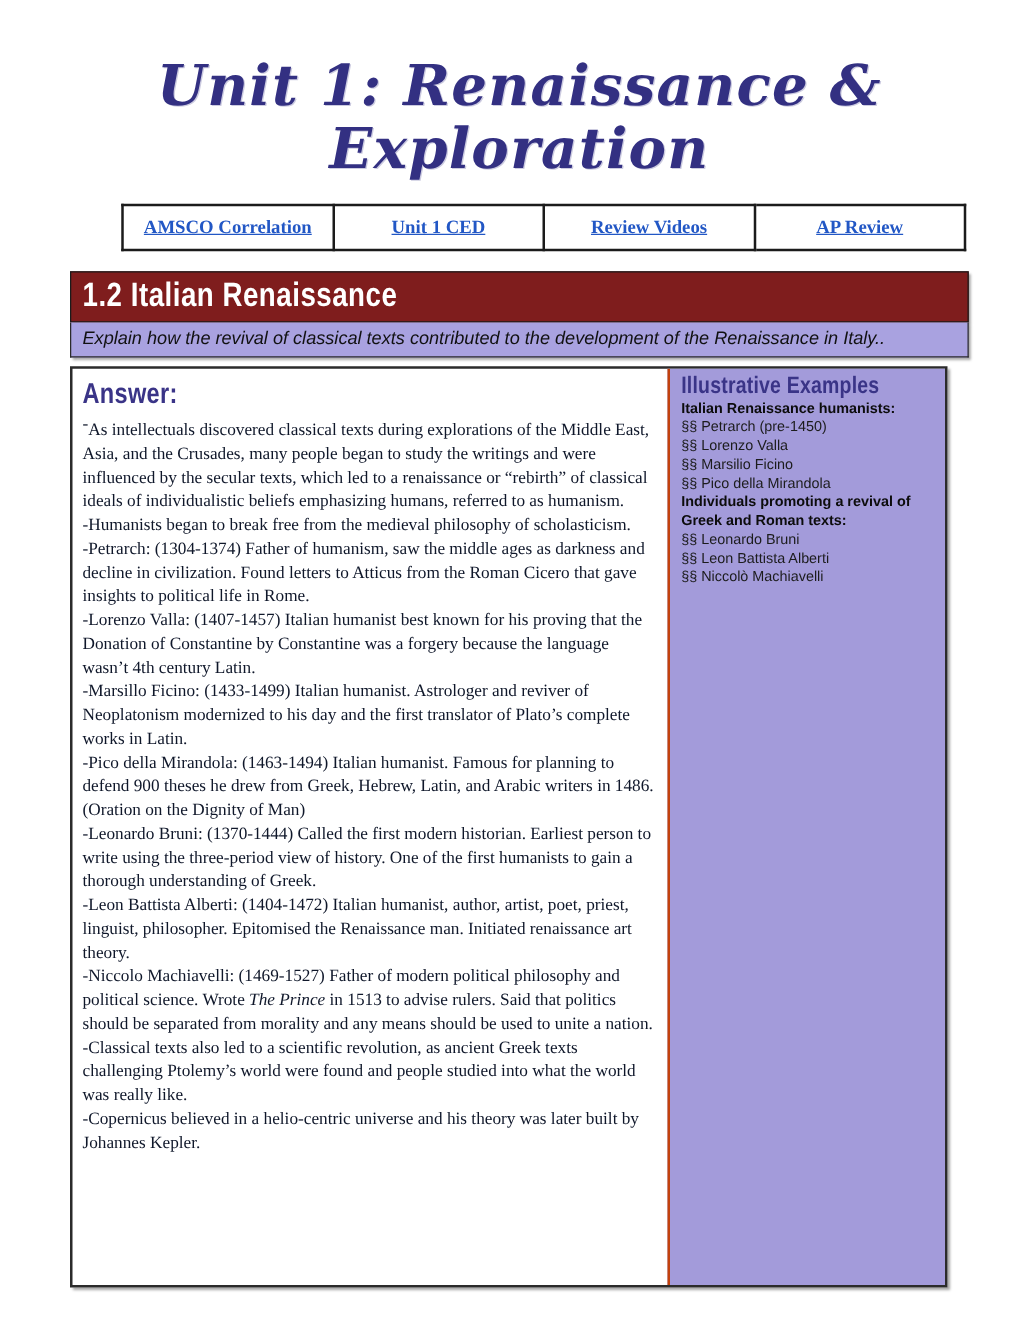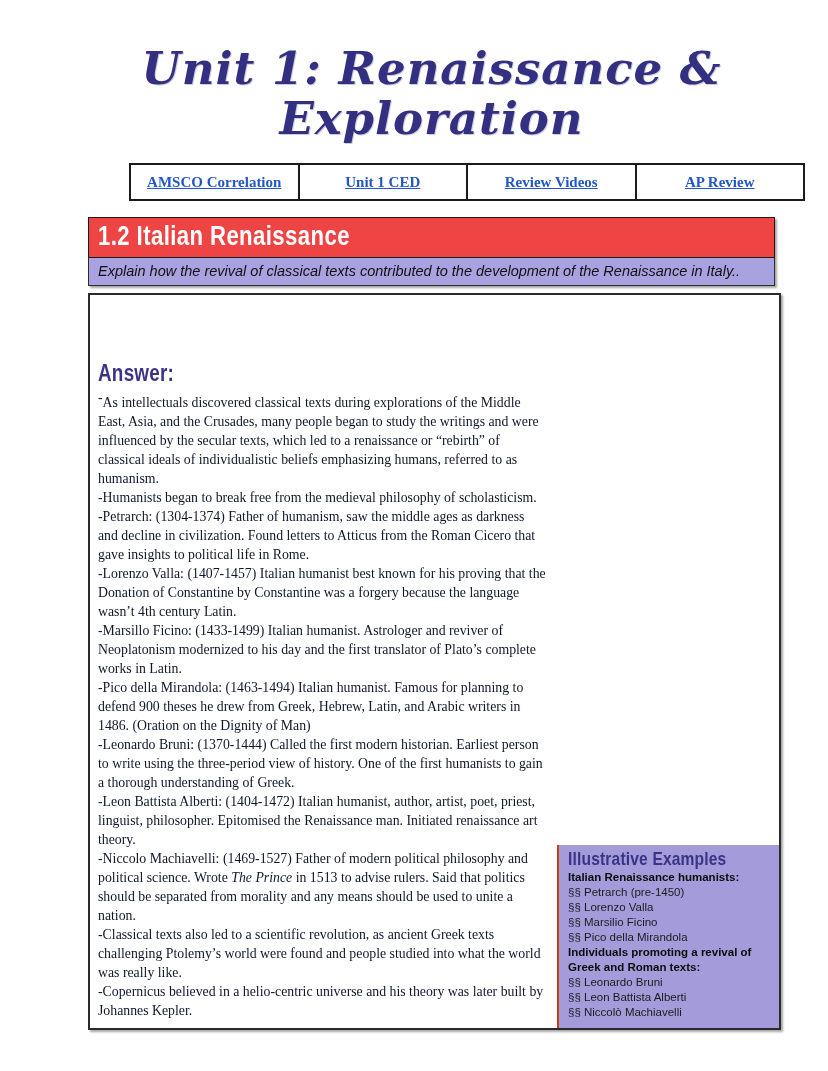--- a/index.html
+++ b/index.html
@@ -2,21 +2,21 @@
 <html><head>
 <meta charset="utf-8">
 <style>
   * { box-sizing: border-box; }
   html, body { margin: 0; padding: 0; }
   body {
     width: 828px; height: 1071px;
     background: #ffffff;
     font-family: "Liberation Sans", sans-serif;
   }
-  .page { position: relative; width: 828px; height: 1071px; overflow: hidden; padding-left: 32px; }
+  .page { position: relative; width: 828px; height: 1071px; overflow: hidden; }
 
   .title {
     margin: 44px 53px 0 56px;
     text-align: center;
     font-family: "DejaVu Serif", serif;
     font-style: italic;
     font-weight: bold;
     font-size: 45px;
     line-height: 1.1;
     color: #333082;
@@ -48,48 +48,47 @@
   .cond {
     display: inline-block;
     transform: scaleX(0.82);
     transform-origin: 0 50%;
     font-family: "Liberation Sans", sans-serif;
     white-space: nowrap;
   }
 
   .section-bar {
     margin: 16px 53px 0 56px;
-    background: #ef4444;
+    background: #7f1d1d;
     border: 1px solid #1b1b1b;
     color: #ffffff;
     padding: 3px 9px 5px 9px;
     box-shadow: 2px 2px 2px rgba(0,0,0,0.35);
   }
   .section-bar .cond { font-size: 27px; font-weight: bold; letter-spacing: 0.5px; }
 
   .question-bar {
     margin: 0 53px 0 56px;
     background: #a9a2e0;
     border: 1px solid #2b2b2b;
     border-top: none;
     padding: 5px 9px 6px 9px;
     font-style: italic;
     font-size: 14.5px;
     color: #111111;
     box-shadow: 2px 2px 2px rgba(0,0,0,0.35);
   }
 
   .answer-box {
-    margin: 7px 47px 0 56px;
+    margin: 7px 70px 0 56px;
     height: 737px;
     display: flex;
     border: 2px solid #2b2b2b;
     background: #ffffff;
     box-shadow: 2px 2px 2px rgba(0,0,0,0.35);
-    align-items: flex-end;
   }
   .main-col { flex: 1; padding: 4px 10px 8px 8px; overflow: hidden; }
   .answer-h { margin-top: 2px; }
   .answer-h .cond {
     font-size: 23px;
     font-weight: bold;
     color: #3a3487;
     letter-spacing: 0.3px;
   }
   .main-col p {

